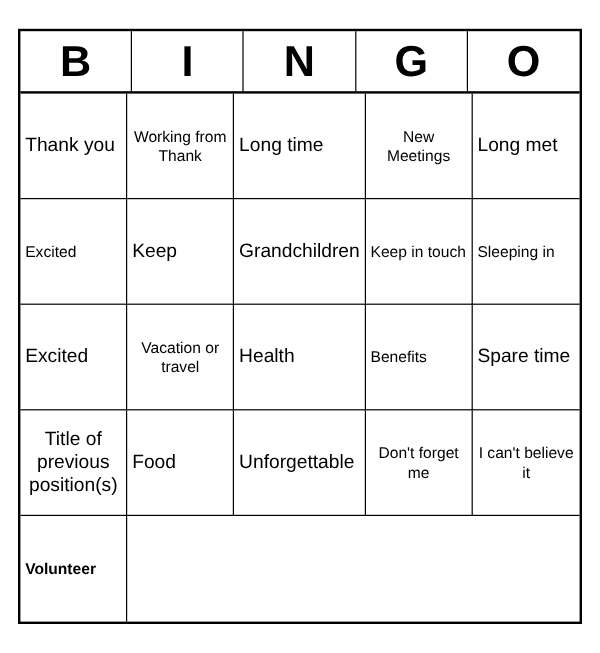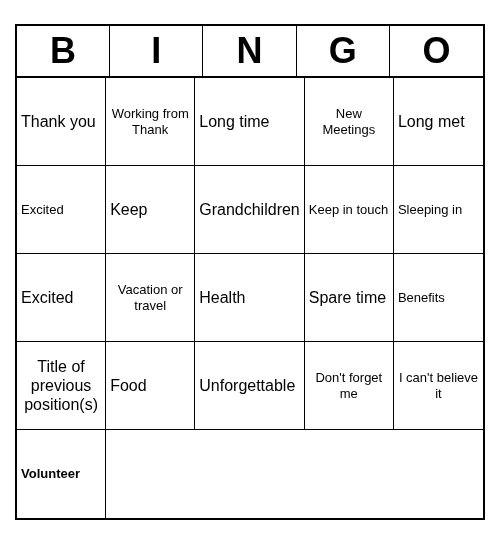--- a/index.html
+++ b/index.html
@@ -103,24 +103,24 @@
       <div class="bingo-cell">
         <span class="medium-large">Excited</span>
       </div>
       <div class="bingo-cell">
         <span class="cell-text">Vacation or travel</span>
       </div>
       <div class="bingo-cell">
         <span class="medium-large">Health</span>
       </div>
       <div class="bingo-cell">
-        <span class="large">Spare time</span>
+        <span class="cell-text">Benefits</span>
       </div>
       <div class="bingo-cell">
-        <span class="cell-text">Benefits</span>
+        <span class="large">Spare time</span>
       </div>
       <div class="bingo-cell">
         <span class="small">Title of previous position(s)</span>
       </div>
       <div class="bingo-cell">
         <span class="large">Food</span>
       </div>
       <div class="bingo-cell">
         <span class="small">Unforgettable</span>
       </div>

